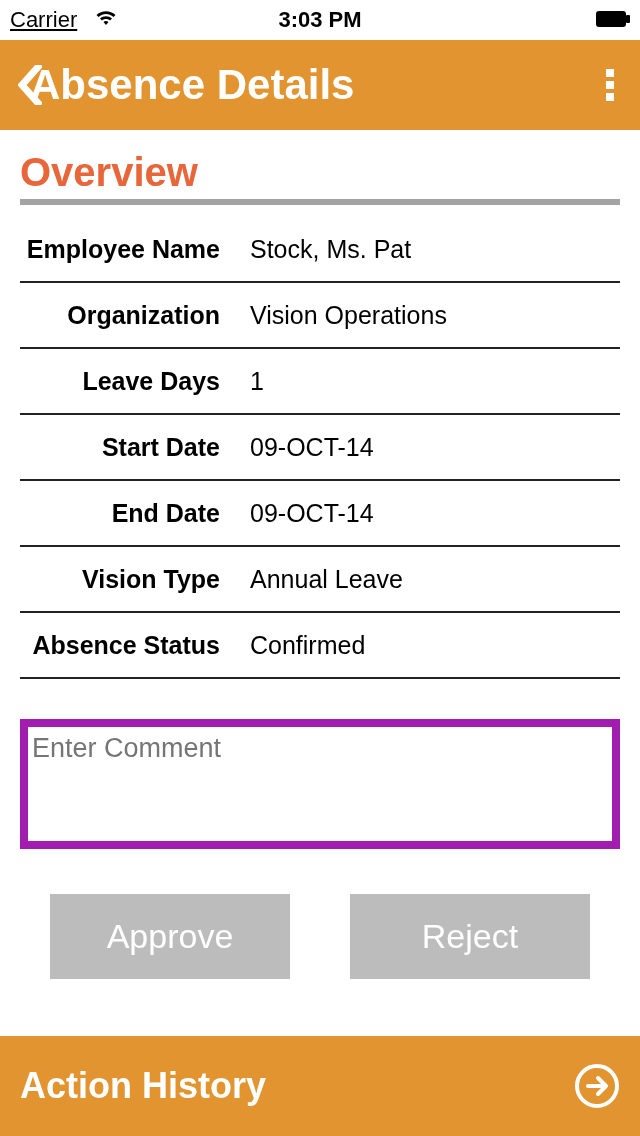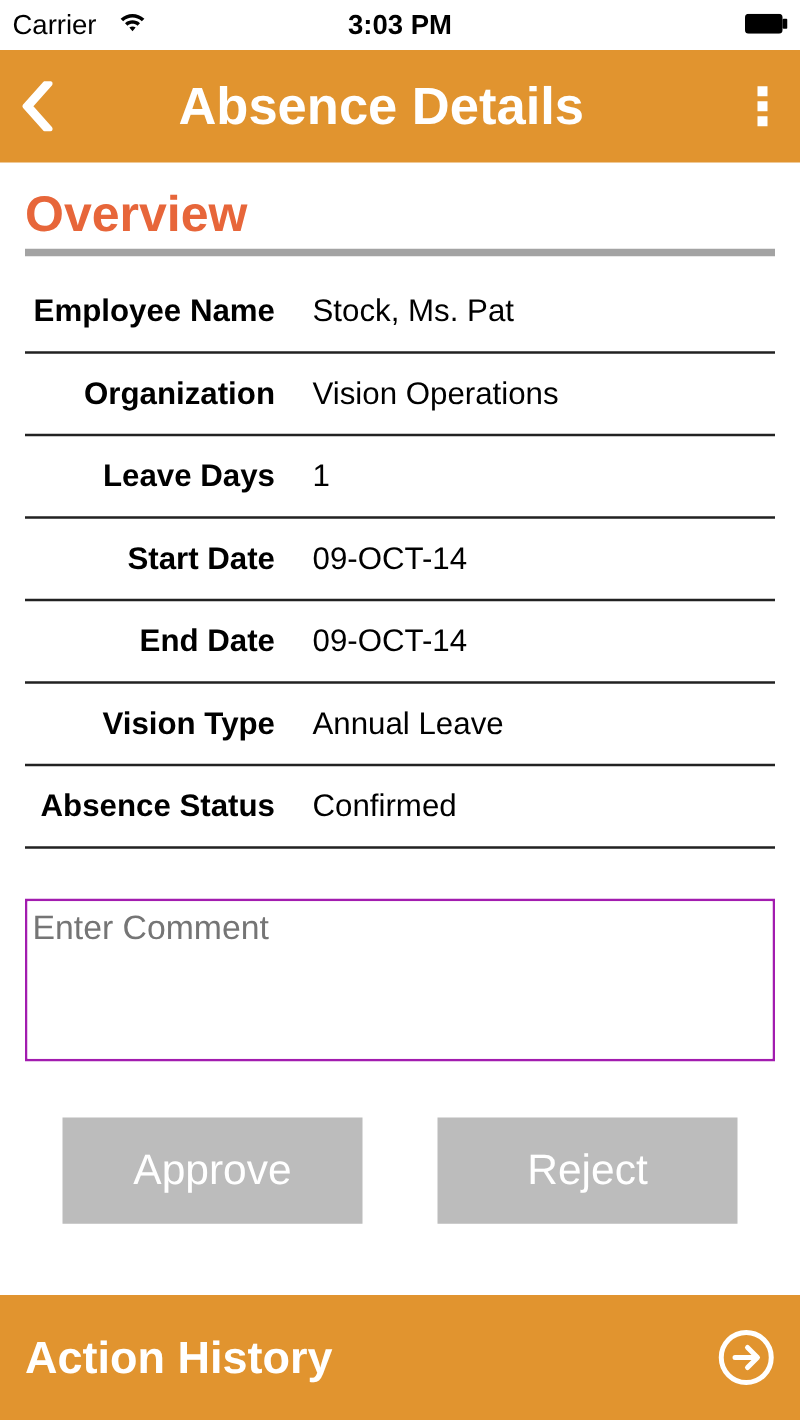--- a/index.html
+++ b/index.html
@@ -1,32 +1,32 @@
 <!DOCTYPE html>
 <html><head>
 <meta charset="utf-8">
 <style>
   * { box-sizing: border-box; margin: 0; padding: 0; }
   html, body { width: 640px; height: 1136px; font-family: -apple-system, "Helvetica Neue", Arial, sans-serif; background: #fff; color: #000; }
   .status-bar { height: 40px; display: flex; align-items: center; justify-content: space-between; padding: 0 10px; font-size: 22px; font-weight: 500; }
-  .status-left { display: flex; align-items: center; gap: 18px; }
+  .status-left { display: flex; align-items: center; gap: 18px; text-decoration: underline; }
   .wifi-icon { display: inline-block; }
   .status-center { position: absolute; left: 50%; transform: translateX(-50%); font-weight: 600;}
   .battery-icon { display: inline-block; }
   .header { background: #e1942f; height: 90px; display: flex; align-items: center; position: relative; }
   .back-btn { width: 60px; height: 100%; display: flex; align-items: center; justify-content: center; cursor: pointer; }
-  .title { flex: 1; text-align: center; color: #fff; font-size: 42px; font-weight: 600; margin-left: -30px; }
+  .title { flex: 1; text-align: left; color: #fff; font-size: 42px; font-weight: 600; margin-left: -30px; }
   .menu-btn { width: 60px; height: 100%; display: flex; align-items: center; justify-content: center; cursor: pointer; }
   .content { padding: 20px 20px 0 20px; }
   .section-title { color: #e7663a; font-size: 40px; font-weight: 600; border-bottom: 6px solid #a3a3a3; padding-bottom: 4px; margin-bottom: 0; }
   .row { display: flex; border-bottom: 2px solid #222; height: 66px; align-items: center; }
   .row:first-of-type { margin-top: 12px; }
   .label { width: 220px; text-align: right; font-weight: 700; font-size: 25px; padding-right: 20px; }
   .value { flex: 1; font-size: 25px; font-weight: 400; padding-left: 10px; }
-  .comment-box { margin: 40px 20px 0 20px; border: 2px solid #a21caf; height: 130px; }
+  .comment-box { margin: 40px 20px 0 20px; border: 8px solid #a21caf; height: 130px; }
   .comment-box textarea { width: 100%; height: 100%; border: none; resize: none; font-size: 27px; padding: 6px 4px; font-family: inherit; outline: none; }
   .buttons { display: flex; justify-content: center; gap: 60px; margin-top: 45px; }
   .btn { background: #bcbcbc; color: #fff; font-size: 34px; width: 240px; height: 85px; display: flex; align-items: center; justify-content: center; cursor: pointer; font-weight: 400; }
   .footer { position: absolute; bottom: 0; left: 0; right: 0; background: #e1942f; height: 100px; display: flex; align-items: center; justify-content: space-between; padding: 0 20px; cursor: pointer; }
   .footer-label { color: #fff; font-size: 36px; font-weight: 600; }
   .arrow-circle { display: flex; align-items: center; justify-content: center; }
 </style>
 </head>
 <body>
 

